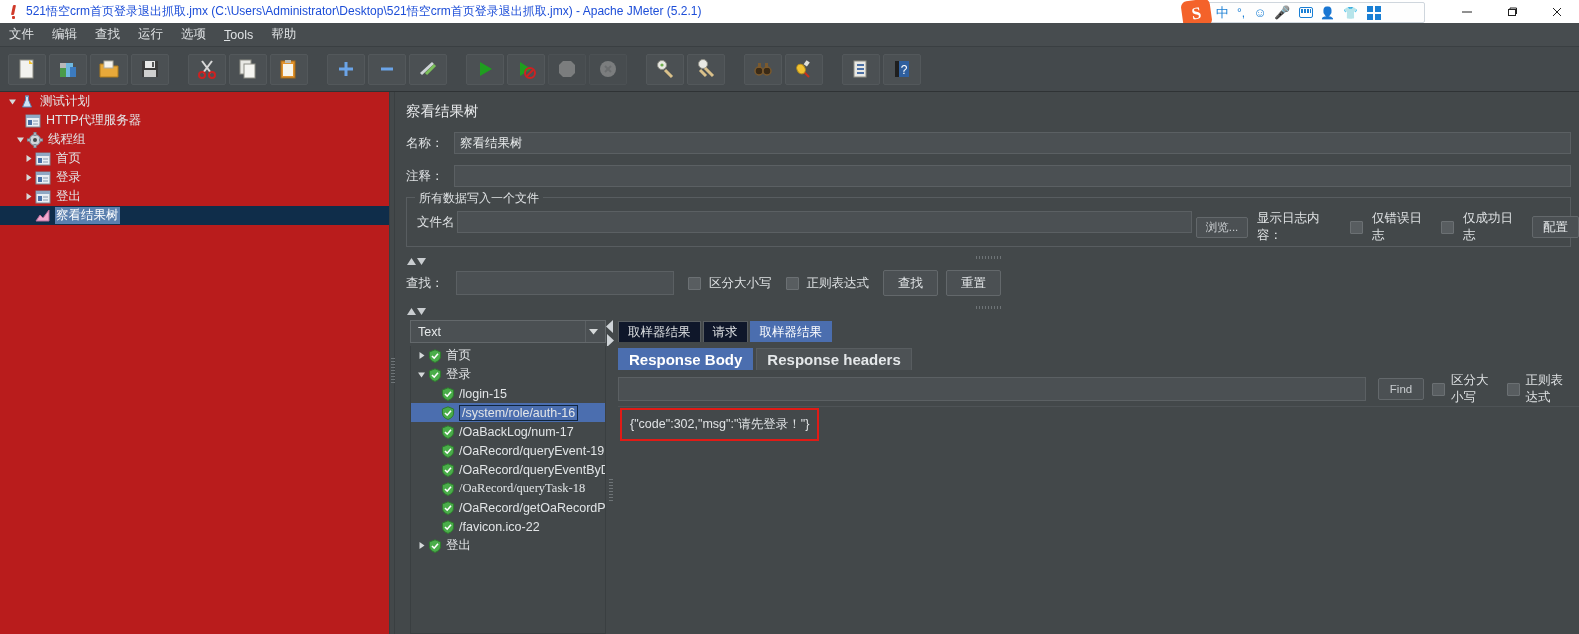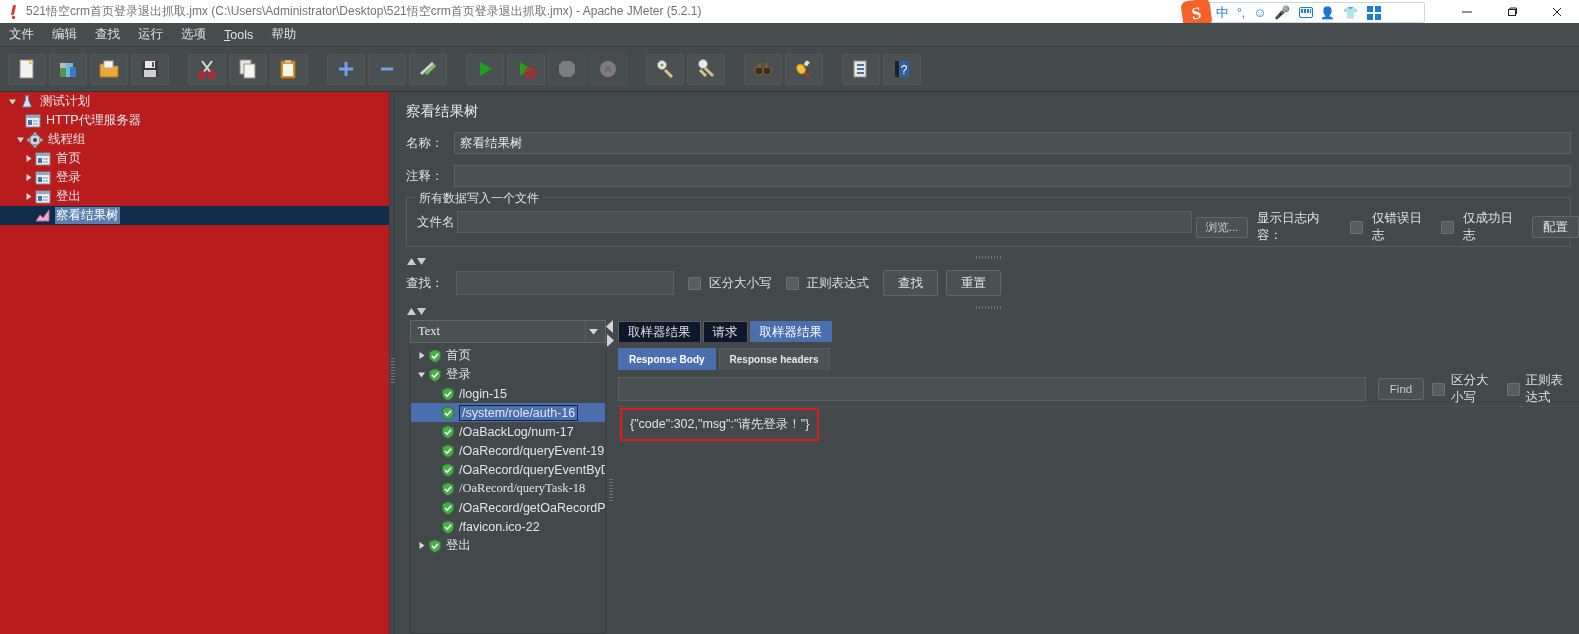--- a/index.html
+++ b/index.html
@@ -29,21 +29,21 @@
   .title-ico:before {
     content: ""; position: absolute; left: 4px; top: 0;
     width: 3px; height: 10px; background: #d03a2a;
     transform: skewX(-12deg); border-radius: 1px;
   }
   .title-ico:after {
     content: ""; position: absolute; left: 4px; top: 11px;
     width: 3px; height: 3px; background: #d03a2a; border-radius: 1px;
   }
   .title-text {
-    font-size: 12px; color: #737373; white-space: nowrap;
+    font-size: 12px; color: #1d4ed8; white-space: nowrap;
     font-family: "Liberation Sans", sans-serif;
   }
   .win-btns {
     position: absolute; right: 0; top: 0; height: 23px;
     display: flex; align-items: stretch;
   }
   .win-btn {
     width: 45px; height: 23px;
     display: flex; align-items: center; justify-content: center;
     color: #222; font-size: 13px;
@@ -190,21 +190,21 @@
     position: absolute; left: 50%; margin-left: -13px; top: 1px;
     width: 26px; height: 3px;
     background: repeating-linear-gradient(90deg,#6e7477 0 1px,transparent 1px 3px);
   }
 
   
   .res-combo {
     position: absolute; left: 14px; top: 228px; width: 196px; height: 23px;
     background: #4b5053; border: 1px solid #63686b;
     display: flex; align-items: center; justify-content: space-between;
-    padding: 0 4px 0 7px; font-size: 12.5px; color: #e6e9ea; font-family: Liberation Serif, serif;
+    padding: 0 4px 0 7px; font-size: 12.5px; color: #e6e9ea;
   }
   .combo-arrow {
     width: 16px; height: 21px; display: flex; align-items: center; justify-content: center;
     border-left: 1px solid #5b6063;
   }
   .res-tree {
     position: absolute; left: 14px; top: 254px; width: 196px; height: 288px;
     background: #43484a; border: 1px solid #3a3f41; border-top: none;
     overflow: hidden;
   }
@@ -230,21 +230,21 @@
     height: 21px; padding: 0 9px; font-size: 12.5px;
     display: flex; align-items: center;
     background: #0f172a; color: #dde0e2; border: 1px solid #585d60; border-bottom: none;
   }
   .tab.active { background: #4b6eaf; color: #fff; border-color: #4b6eaf; }
   .sub-tabs-row {
     position: absolute; left: 222px; top: 256px; width: 961px; height: 22px;
     display: flex; align-items: flex-end; gap: 3px;
   }
   .sub-tab {
-    height: 22px; padding: 0 10px; font-size: 10px; font-weight: bold;
+    height: 22px; padding: 0 10px; font-size: 15px; font-weight: bold;
     display: flex; align-items: center;
     background: #4d5255; color: #e4e7e9; border: 1px solid #585d60; border-bottom: none;
   }
   .sub-tab.active { background: #4b6eaf; color: #fff; border-color: #4b6eaf; }
 
   .find-bar {
     position: absolute; left: 222px; top: 280px; width: 1357px; height: 28px;
     display: flex; align-items: center;
   }
   .find-input {

